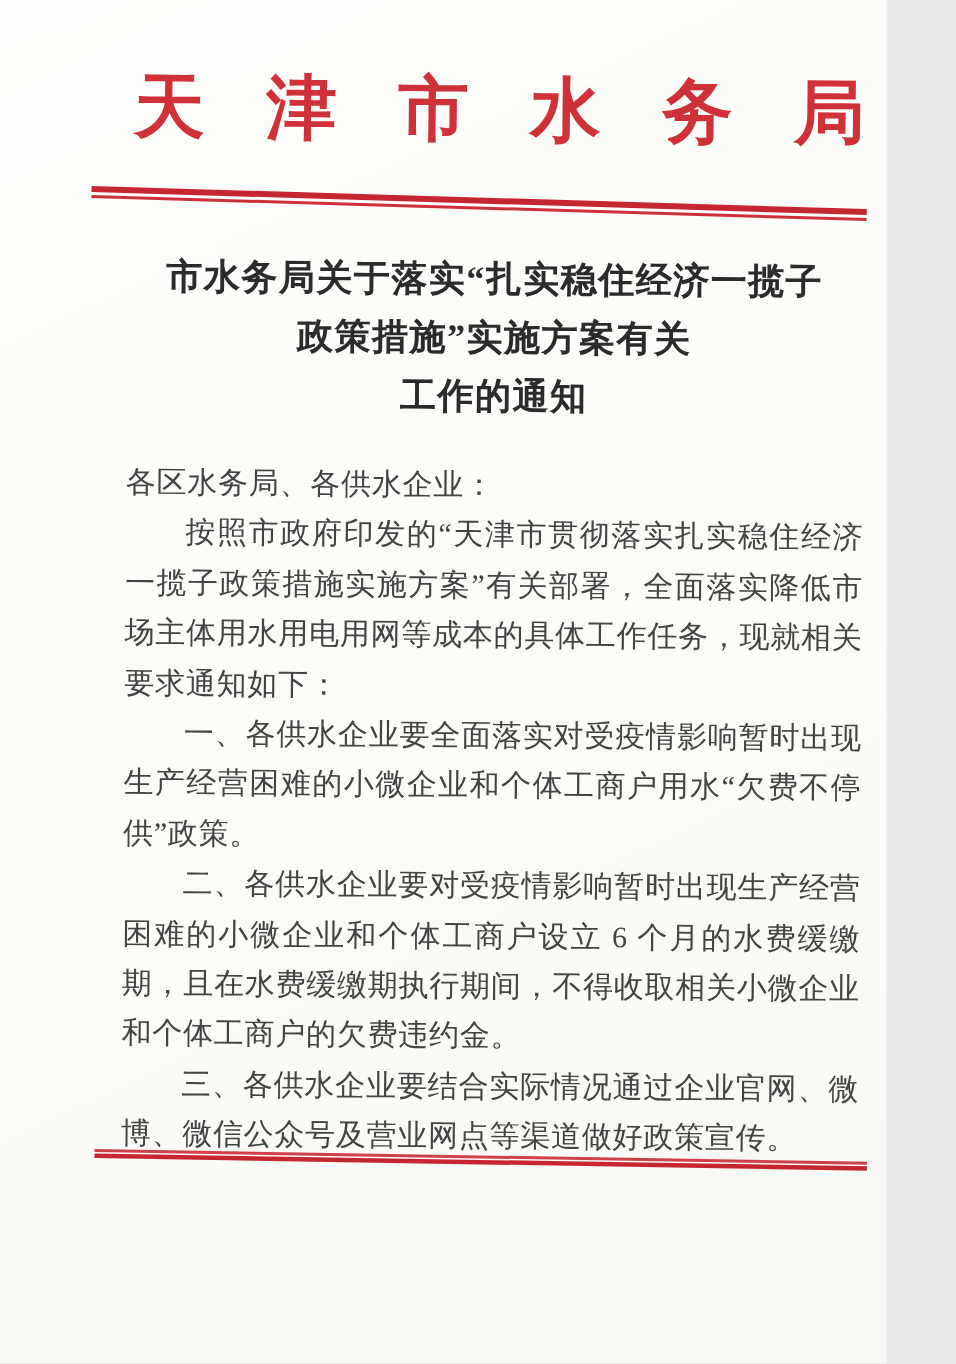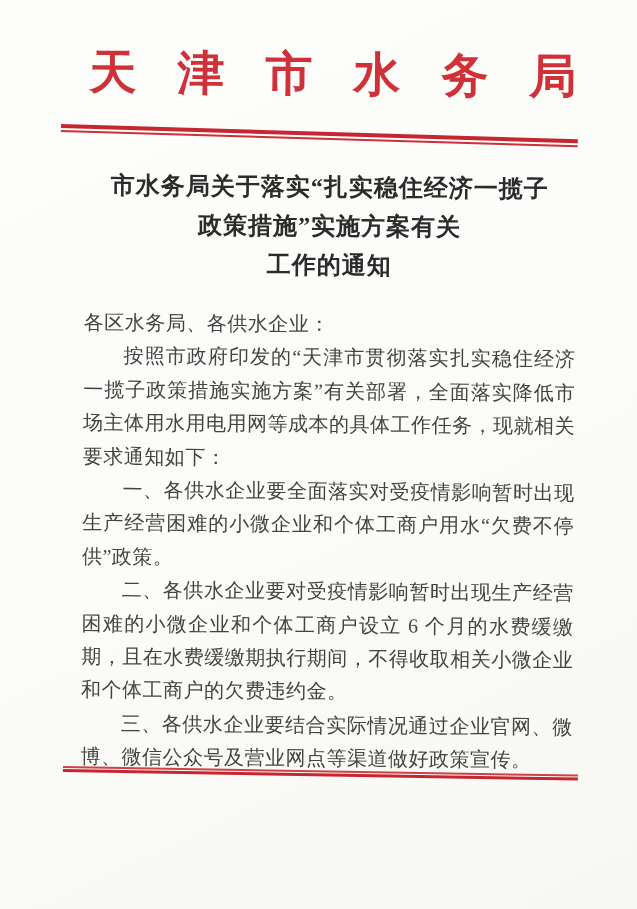--- a/index.html
+++ b/index.html
@@ -5,21 +5,21 @@
   html, body {
     margin: 0;
     padding: 0;
     width: 637px;
     height: 909px;
     background: #e9e9e9;
     font-family: "Liberation Serif", "DejaVu Serif", serif;
   }
   .page {
     position: relative;
-    width: 637px;
+    width: 591px;
     height: 909px;
     overflow: hidden;
     background: linear-gradient(155deg, #fdfdfb 0%, #fbfbf8 55%, #f7f7f3 100%);
   }
   
   .agency-name {
     position: absolute;
     top: 42px;
     left: 0;
     width: 637px;

